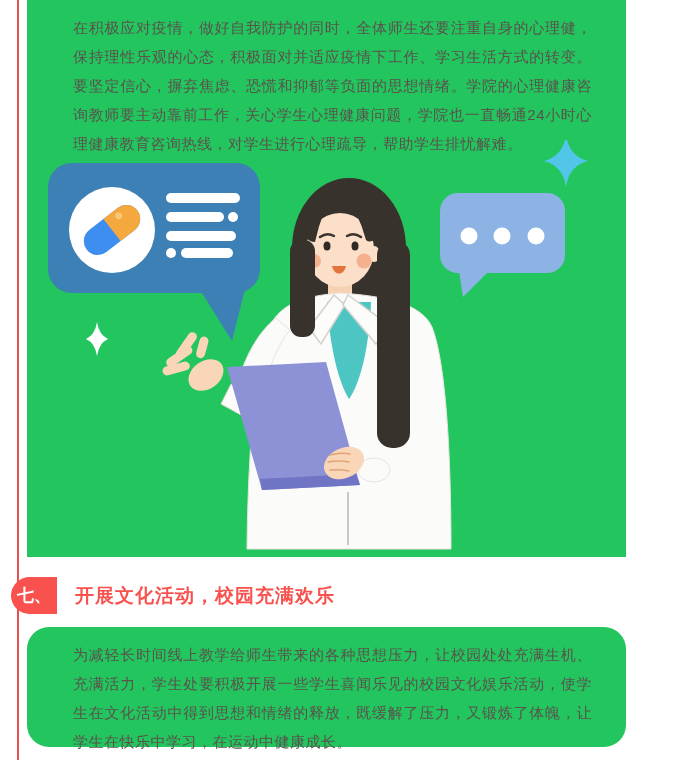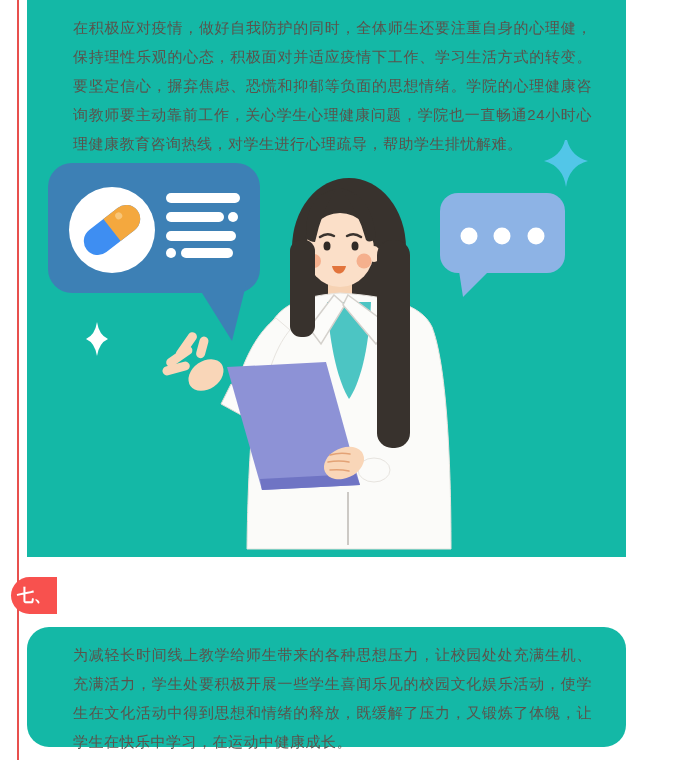--- a/index.html
+++ b/index.html
@@ -9,21 +9,21 @@
     background:#ffffff;
     overflow:hidden;
     font-family:"Liberation Sans", sans-serif;
   }
   .red-line{
     position:absolute;left:17px;top:0;width:2px;height:760px;
     background:#e8504e;
   }
   .content-block{
     position:absolute;left:27px;width:599px;
-    background:#14b8a6;
+    background:#22c55e;
   }
   .block1{top:0;height:557px;}
   .block2{top:627px;height:120px;border-radius:22px;}
   .para{
     margin:13px 34px 0 46px;
     font-size:15px;
     line-height:29px;
     color:#5a534c;
     text-align:justify;
     text-justify:inter-ideograph;
@@ -144,18 +144,19 @@
           <ellipse cx="374" cy="470" rx="16" ry="12" fill="#fbfbf9" stroke="#e7e4df" stroke-width="1"></ellipse>
           <ellipse cx="344" cy="463" rx="21" ry="15" transform="rotate(-25 344 463)" fill="#f9d6b8"></ellipse>
           <path d="M330,455 q10,-3 20,-1 M328,462 q11,-2 21,0 M330,470 q10,-1 19,1" stroke="#e3a276" stroke-width="1.5" fill="none" stroke-linecap="round"></path>
         </g>
       </g>
     </svg>
   </section>
 
   <div class="heading-row">
     <span class="badge">七、</span>
+    <h2 class="section-title">开展文化活动，校园充满欢乐</h2>
   </div>
 
   <section class="content-block block2">
     <p class="para">为减轻长时间线上教学给师生带来的各种思想压力，让校园处处充满生机、充满活力，学生处要积极开展一些学生喜闻乐见的校园文化娱乐活动，使学生在文化活动中得到思想和情绪的释放，既缓解了压力，又锻炼了体魄，让学生在快乐中学习，在运动中健康成长。</p>
   </section>
 </div>
 
 </body></html>

